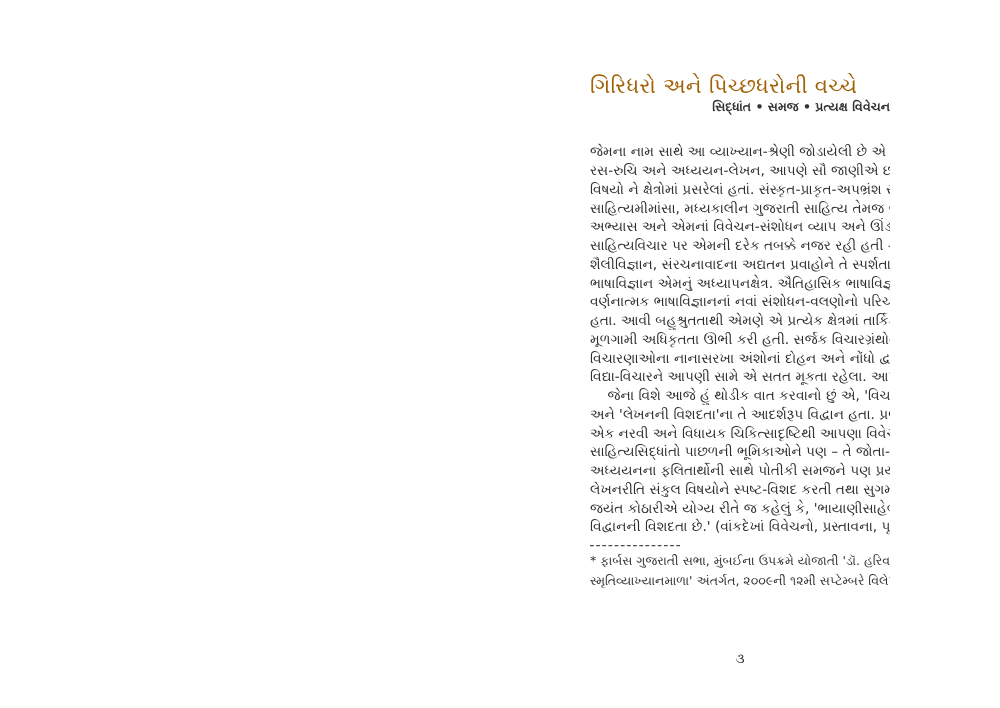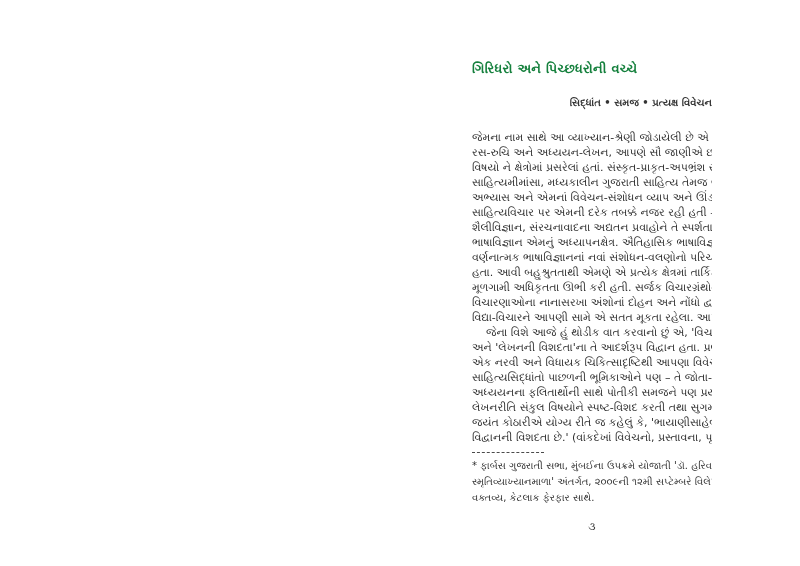--- a/index.html
+++ b/index.html
@@ -13,34 +13,34 @@
     color: #2b2b2b;
   }
   .text-column {
     position: absolute;
     left: 472px;
     top: 58px;
     width: 240px;
     overflow: hidden;
   }
   .doc-title {
-    font-size: 13px;
-    font-weight: bold;
+    font-size: 17px;
+    font-weight: normal;
     letter-spacing: 0.2px;
     line-height: 22px;
     text-align: left;
     white-space: nowrap;
-    color: #15803d;
+    color: #a16207;
   }
   .doc-subtitle {
     font-size: 10px;
     font-weight: bold;
     text-align: right;
     line-height: 14px;
-    margin-top: 16px;
+    margin-top: 0;
     white-space: nowrap;
     color: #333333;
   }
   .body-block { margin-top: 20px; }
   .para .line {
     font-size: 11px;
     line-height: 15px;
     white-space: nowrap;
     overflow: hidden;
     color: #2e2e2e;
@@ -106,20 +106,19 @@
           <div class="line">જયંત કોઠારીએ યોગ્ય રીતે જ કહેલું કે, 'ભાયાણીસાહેબની વિશદતા એ એક</div>
           <div class="line">વિદ્વાનની વિશદતા છે.' (વાંકદેખાં વિવેચનો, પ્રસ્તાવના, પૃ.૧૦)</div>
         </div>
     </div>
 
     <div class="footnote-sep"></div>
 
     <div class="footnote">
         <div class="line">* ફાર્બસ ગુજરાતી સભા, મુંબઈના ઉપક્રમે યોજાતી 'ડૉ. હરિવલ્લભ ભાયાણી</div>
         <div class="line">સ્મૃતિવ્યાખ્યાનમાળા' અંતર્ગત, ૨૦૦૯ની ૧૨મી સપ્ટેમ્બરે વિલેપાર્લે, મુંબઈમાં, કરેલું</div>
-        <div class="line">વક્તવ્ય, કેટલાક ફેરફાર સાથે.</div>
       </div>
 
   </div>
 
   <div class="page-number">૩</div>
 
 </div>
 
 </body></html>

